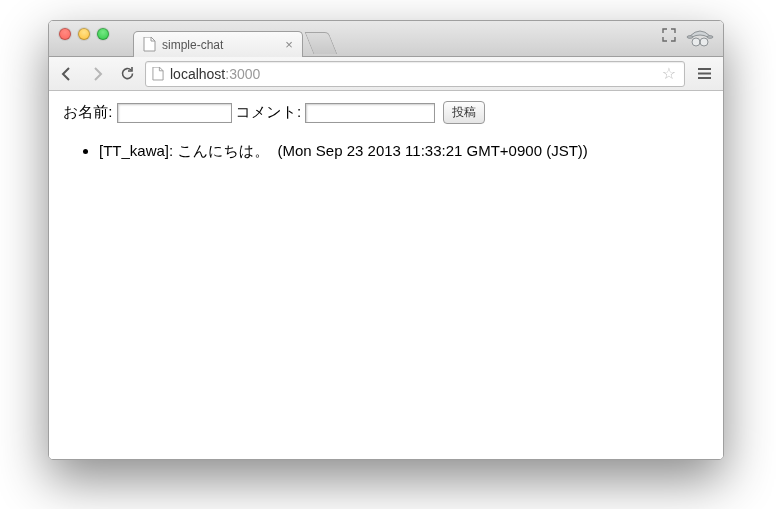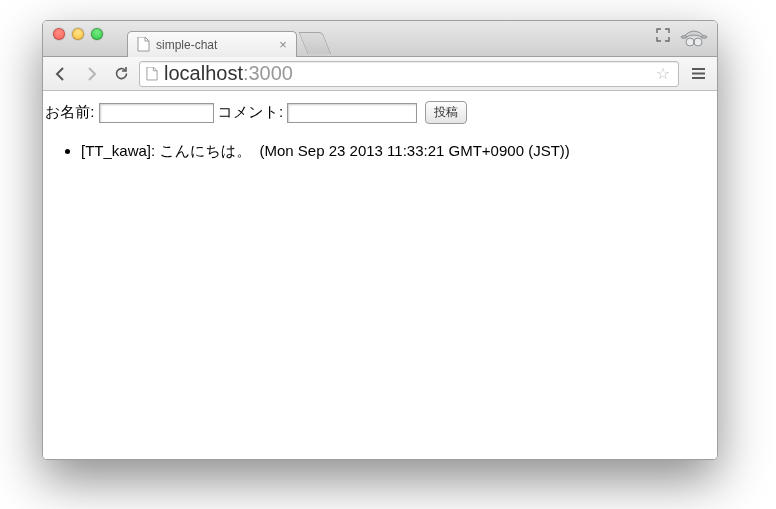--- a/index.html
+++ b/index.html
@@ -6,21 +6,21 @@
   html, body { margin: 0; padding: 0; }
   body {
     font-family: -apple-system, BlinkMacSystemFont, "Helvetica Neue", Arial, sans-serif;
     background: #fff;
     width: 776px;
     height: 509px;
     position: relative;
   }
   .shadow-wrap {
     position: absolute;
-    top: 20px; left: 42px;
+    top: 20px; left: 48px;
     width: 676px;
     filter: drop-shadow(0 20px 25px rgba(0,0,0,0.45));
   }
   .window {
     width: 676px;
     height: 440px;
     background: #fff;
     border: 1px solid #9f9f9f;
     border-radius: 5px;
     overflow: hidden;
@@ -138,37 +138,37 @@
     display: flex;
     align-items: center;
     padding: 0 4px 0 6px;
     box-shadow: inset 0 1px 1px rgba(0,0,0,0.08);
   }
   .omnibox .page-ico {
     width:14px; display:inline-flex; align-items:center; margin-right:4px;
   }
   .url {
     flex:1;
-    font-size: 20px;
+    font-size: 14px;
     font-family: Arial, sans-serif;
     color: #333;
     white-space: nowrap;
   }
   .url .port { color:#999; }
   .star { color:#bdbdbd; font-size:16px; padding: 0 4px; }
   .menu-btn {
     width: 26px; height: 24px;
     display:inline-flex; align-items:center; justify-content:center;
     color:#5a5a5a;
   }
   
   .content {
     flex: 1;
     background:#fff;
-    padding: 10px 2px;
+    padding: 10px 14px;
     font-family: "Helvetica Neue","Hiragino Kaku Gothic ProN","Meiryo",Arial,sans-serif;
     font-size: 15px;
     color:#000;
     overflow:auto;
   }
   .form-row {
     display: flex;
     align-items: center;
     gap: 4px;
     flex-wrap: wrap;

